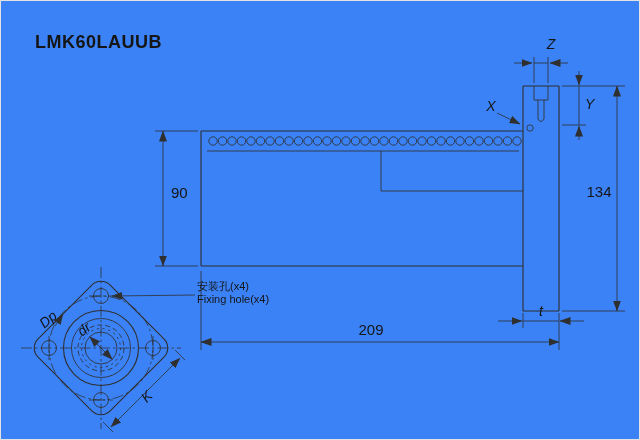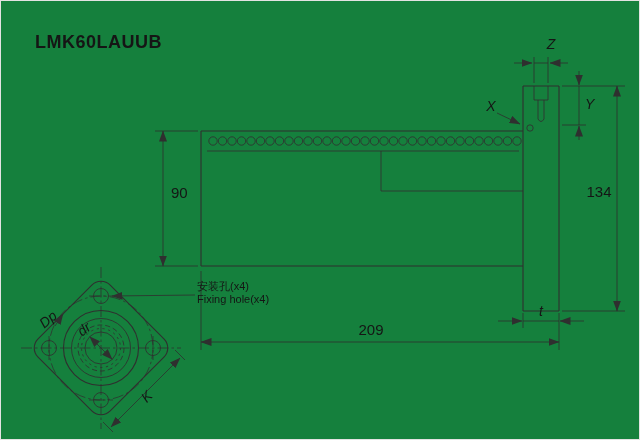--- a/index.html
+++ b/index.html
@@ -1,16 +1,16 @@
 <!DOCTYPE html>
 <html><head>
 <meta charset="utf-8">
 <style>
   html,body{margin:0;padding:0;background:#ffffff;}
-  .frame{position:relative;width:640px;height:440px;background:#15803d;overflow:hidden;
+  .frame{position:relative;width:640px;height:440px;background:#3b82f6;overflow:hidden;
          font-family:"Liberation Sans",sans-serif;box-sizing:border-box;border:1px solid #e3e3e3;padding-left:39px;}
   svg{position:absolute;left:0;top:0;}
   
   .ln{stroke:#2f2f2f;stroke-width:1.1;fill:none;stroke-linecap:butt;}
   .thin{stroke:#2f2f2f;stroke-width:0.85;fill:none;}
   .dash{stroke-dasharray:5 3;}
   .dot{stroke-dasharray:2.2 3.6;}
   .cline{stroke:#2f2f2f;stroke-width:0.75;fill:none;stroke-dasharray:11 3 2.5 3;}
   .dim{stroke:#2f2f2f;stroke-width:0.8;fill:none;}
   text{fill:#151515;font-family:"Liberation Sans",sans-serif;}

